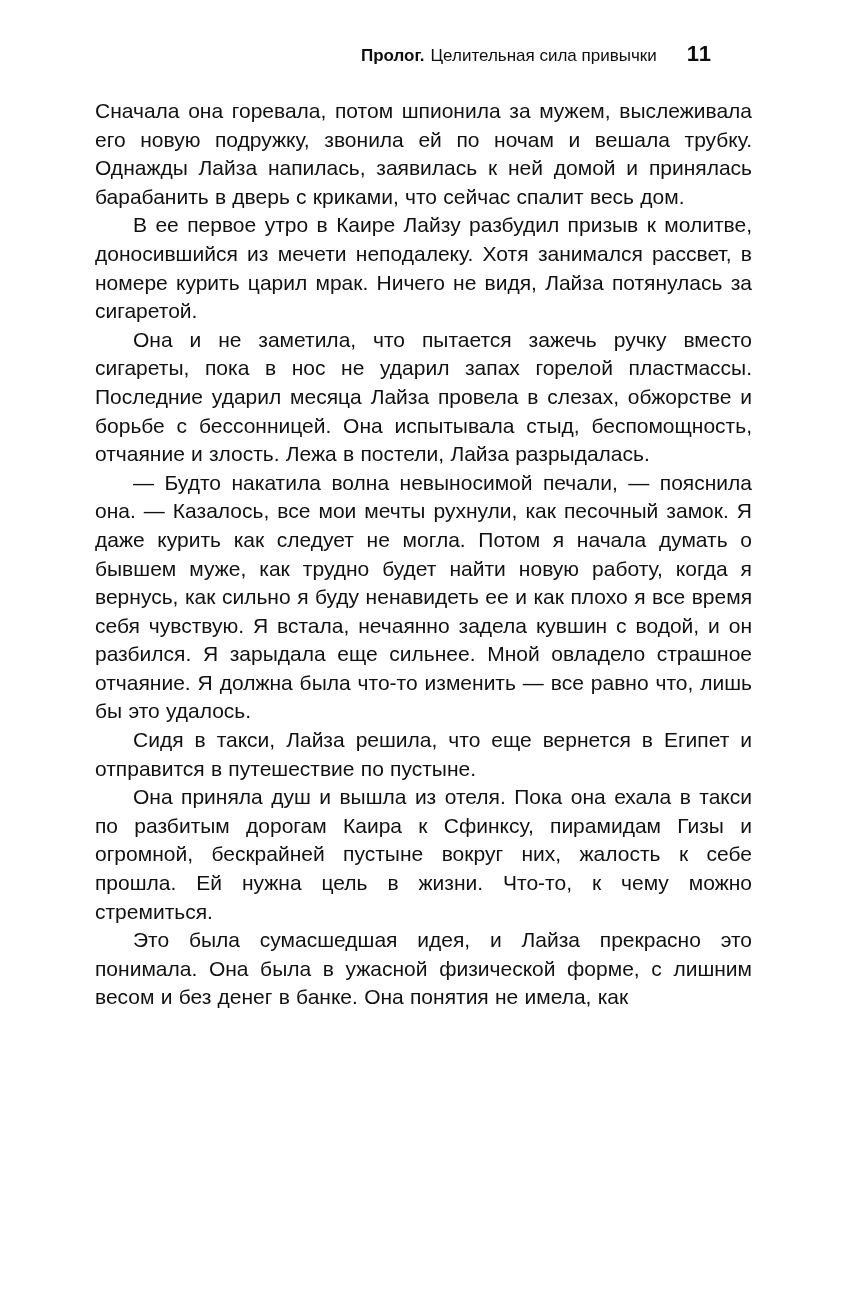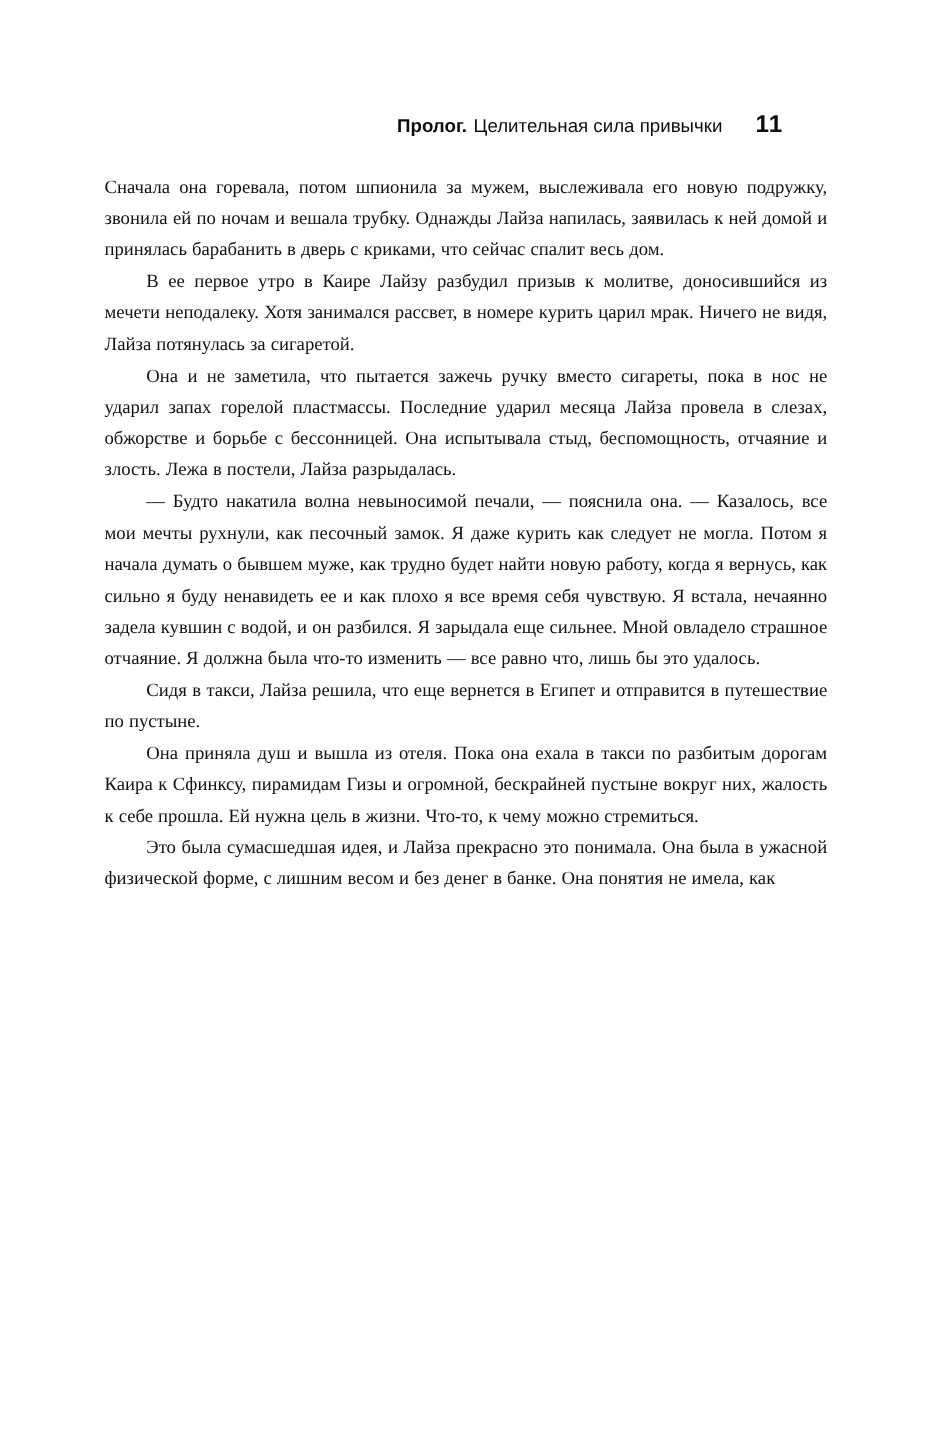--- a/index.html
+++ b/index.html
@@ -7,21 +7,21 @@
     padding: 0;
     background: #ffffff;
   }
   .page {
     position: relative;
     width: 844px;
     height: 1311px;
     box-sizing: border-box;
     background: #ffffff;
     color: #111111;
-    padding: 100px 92px 0 95px;
+    padding: 41px 92px 0 95px;
     overflow: hidden;
   }
   .running-header {
     display: flex;
     justify-content: flex-end;
     align-items: baseline;
     font-family: "Liberation Sans", sans-serif;
     font-size: 17px;
     color: #0d0d0d;
     margin-bottom: 30px;
@@ -34,22 +34,22 @@
     margin-left: 0.35em;
     font-weight: normal;
   }
   .page-number {
     font-weight: bold;
     font-size: 22px;
     margin-left: 30px;
     letter-spacing: 1px;
   }
   .body-text {
-    font-family: Liberation Serif, serif;
-    font-size: 17px;
+    font-family: Liberation Sans, sans-serif;
+    font-size: 21px;
     line-height: 28.6px;
     text-align: justify;
     hyphens: auto;
     -webkit-hyphens: auto;
     word-spacing: 0.02em;
   }
   .body-text p {
     margin: 0;
     text-indent: 38px;
   }

